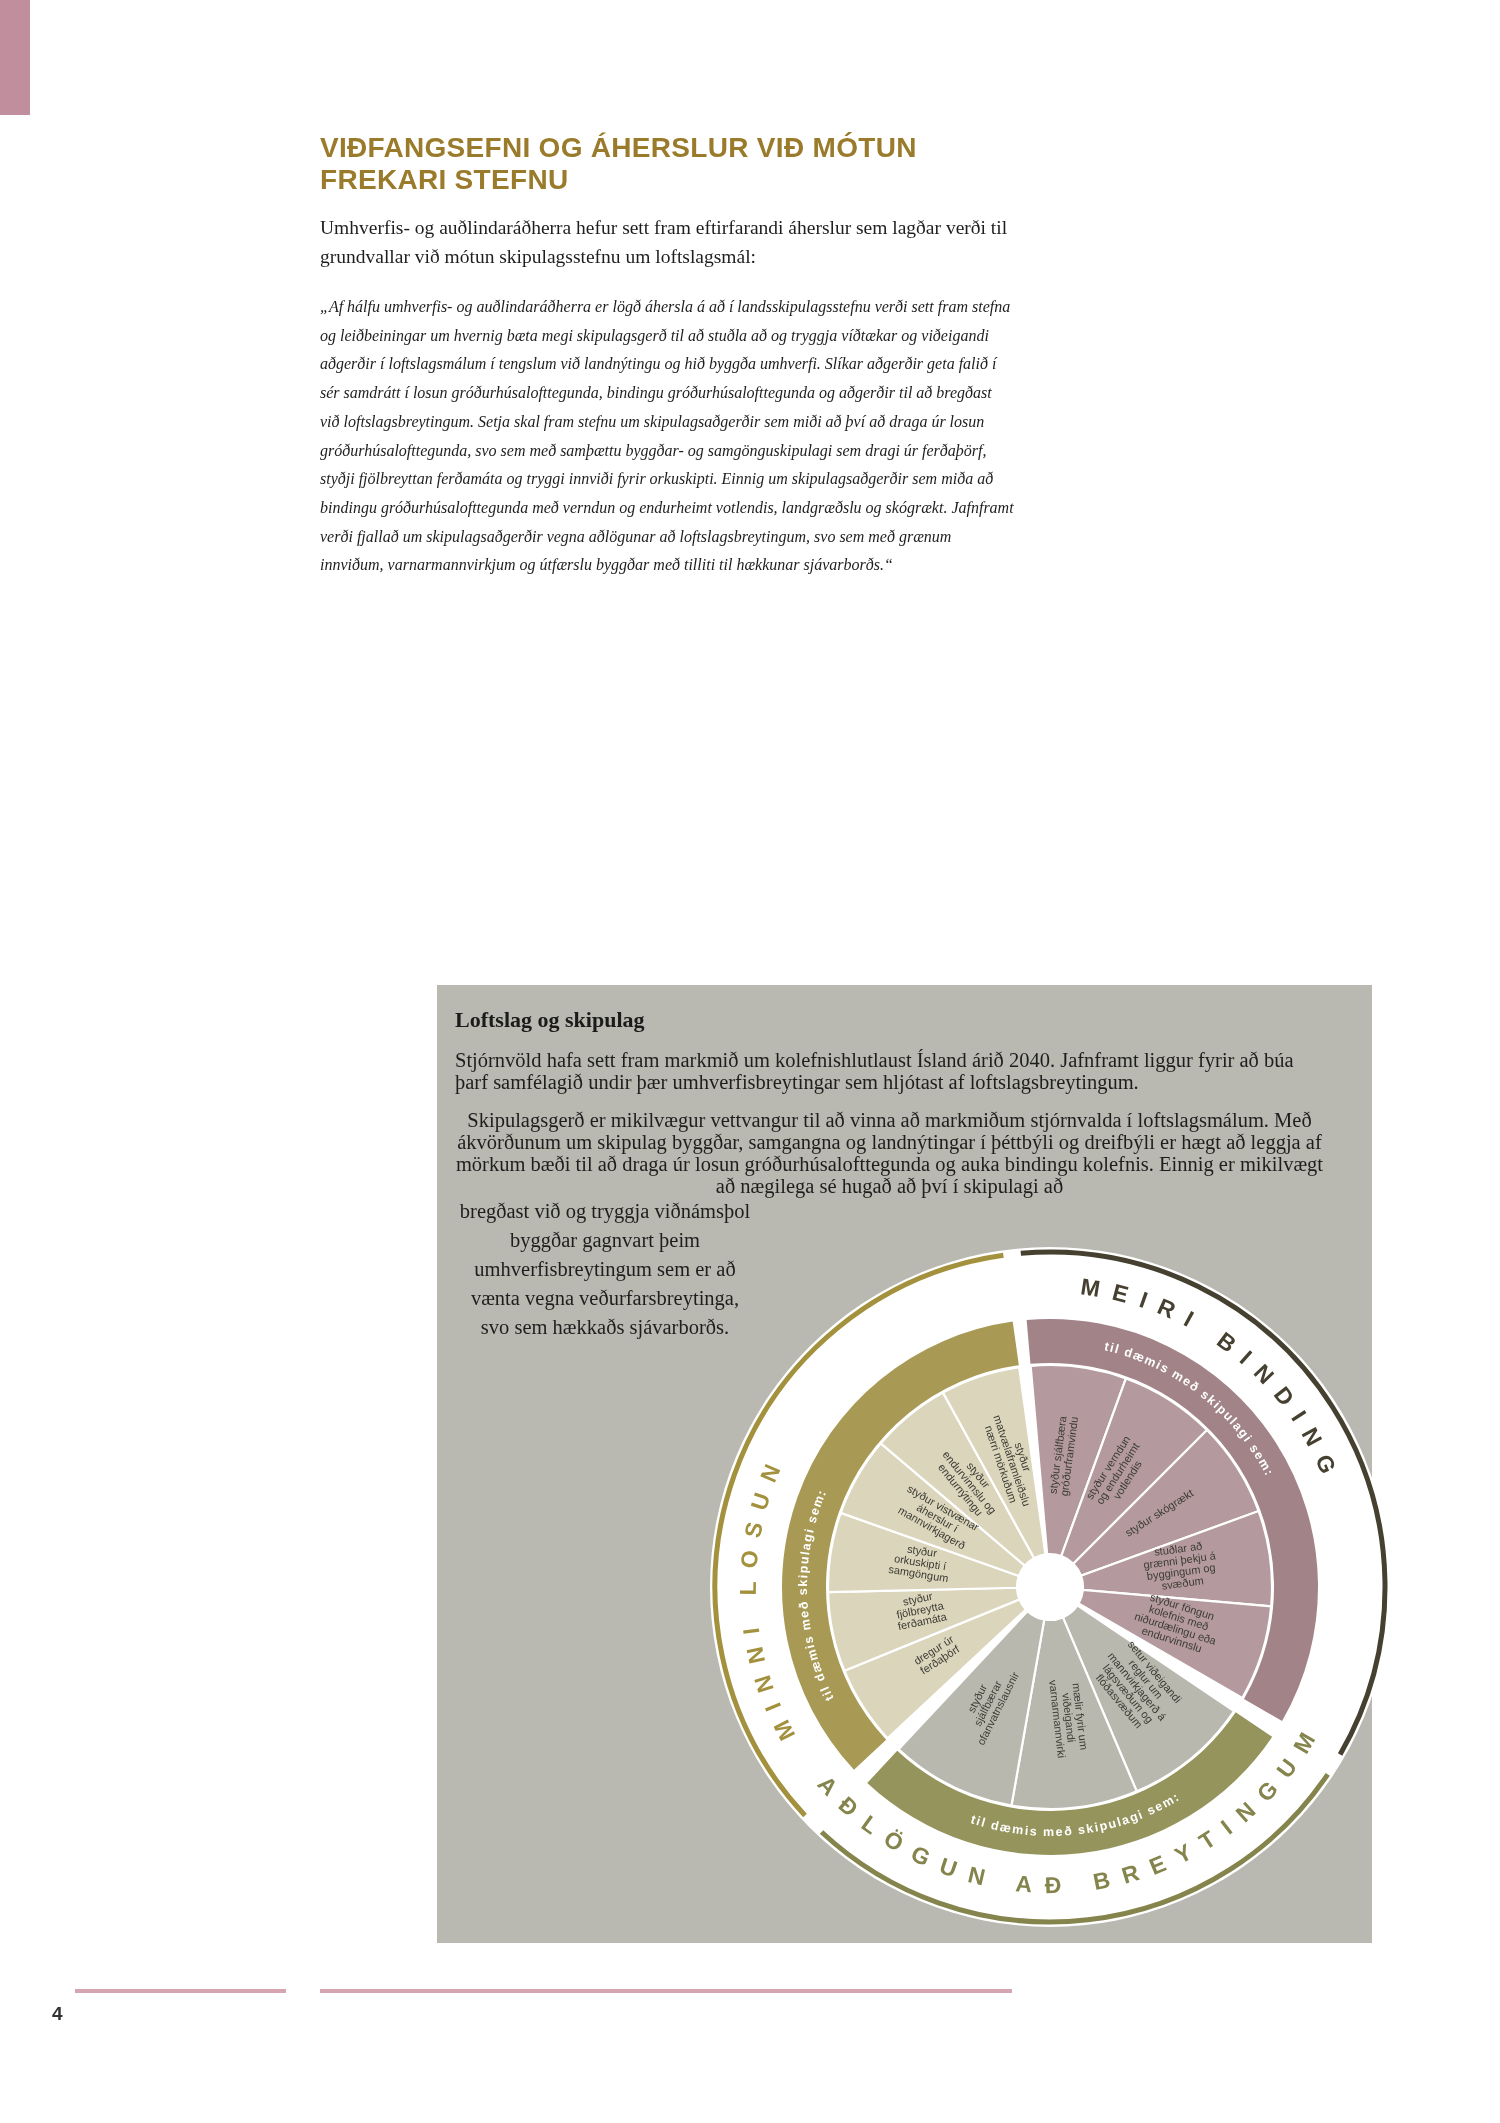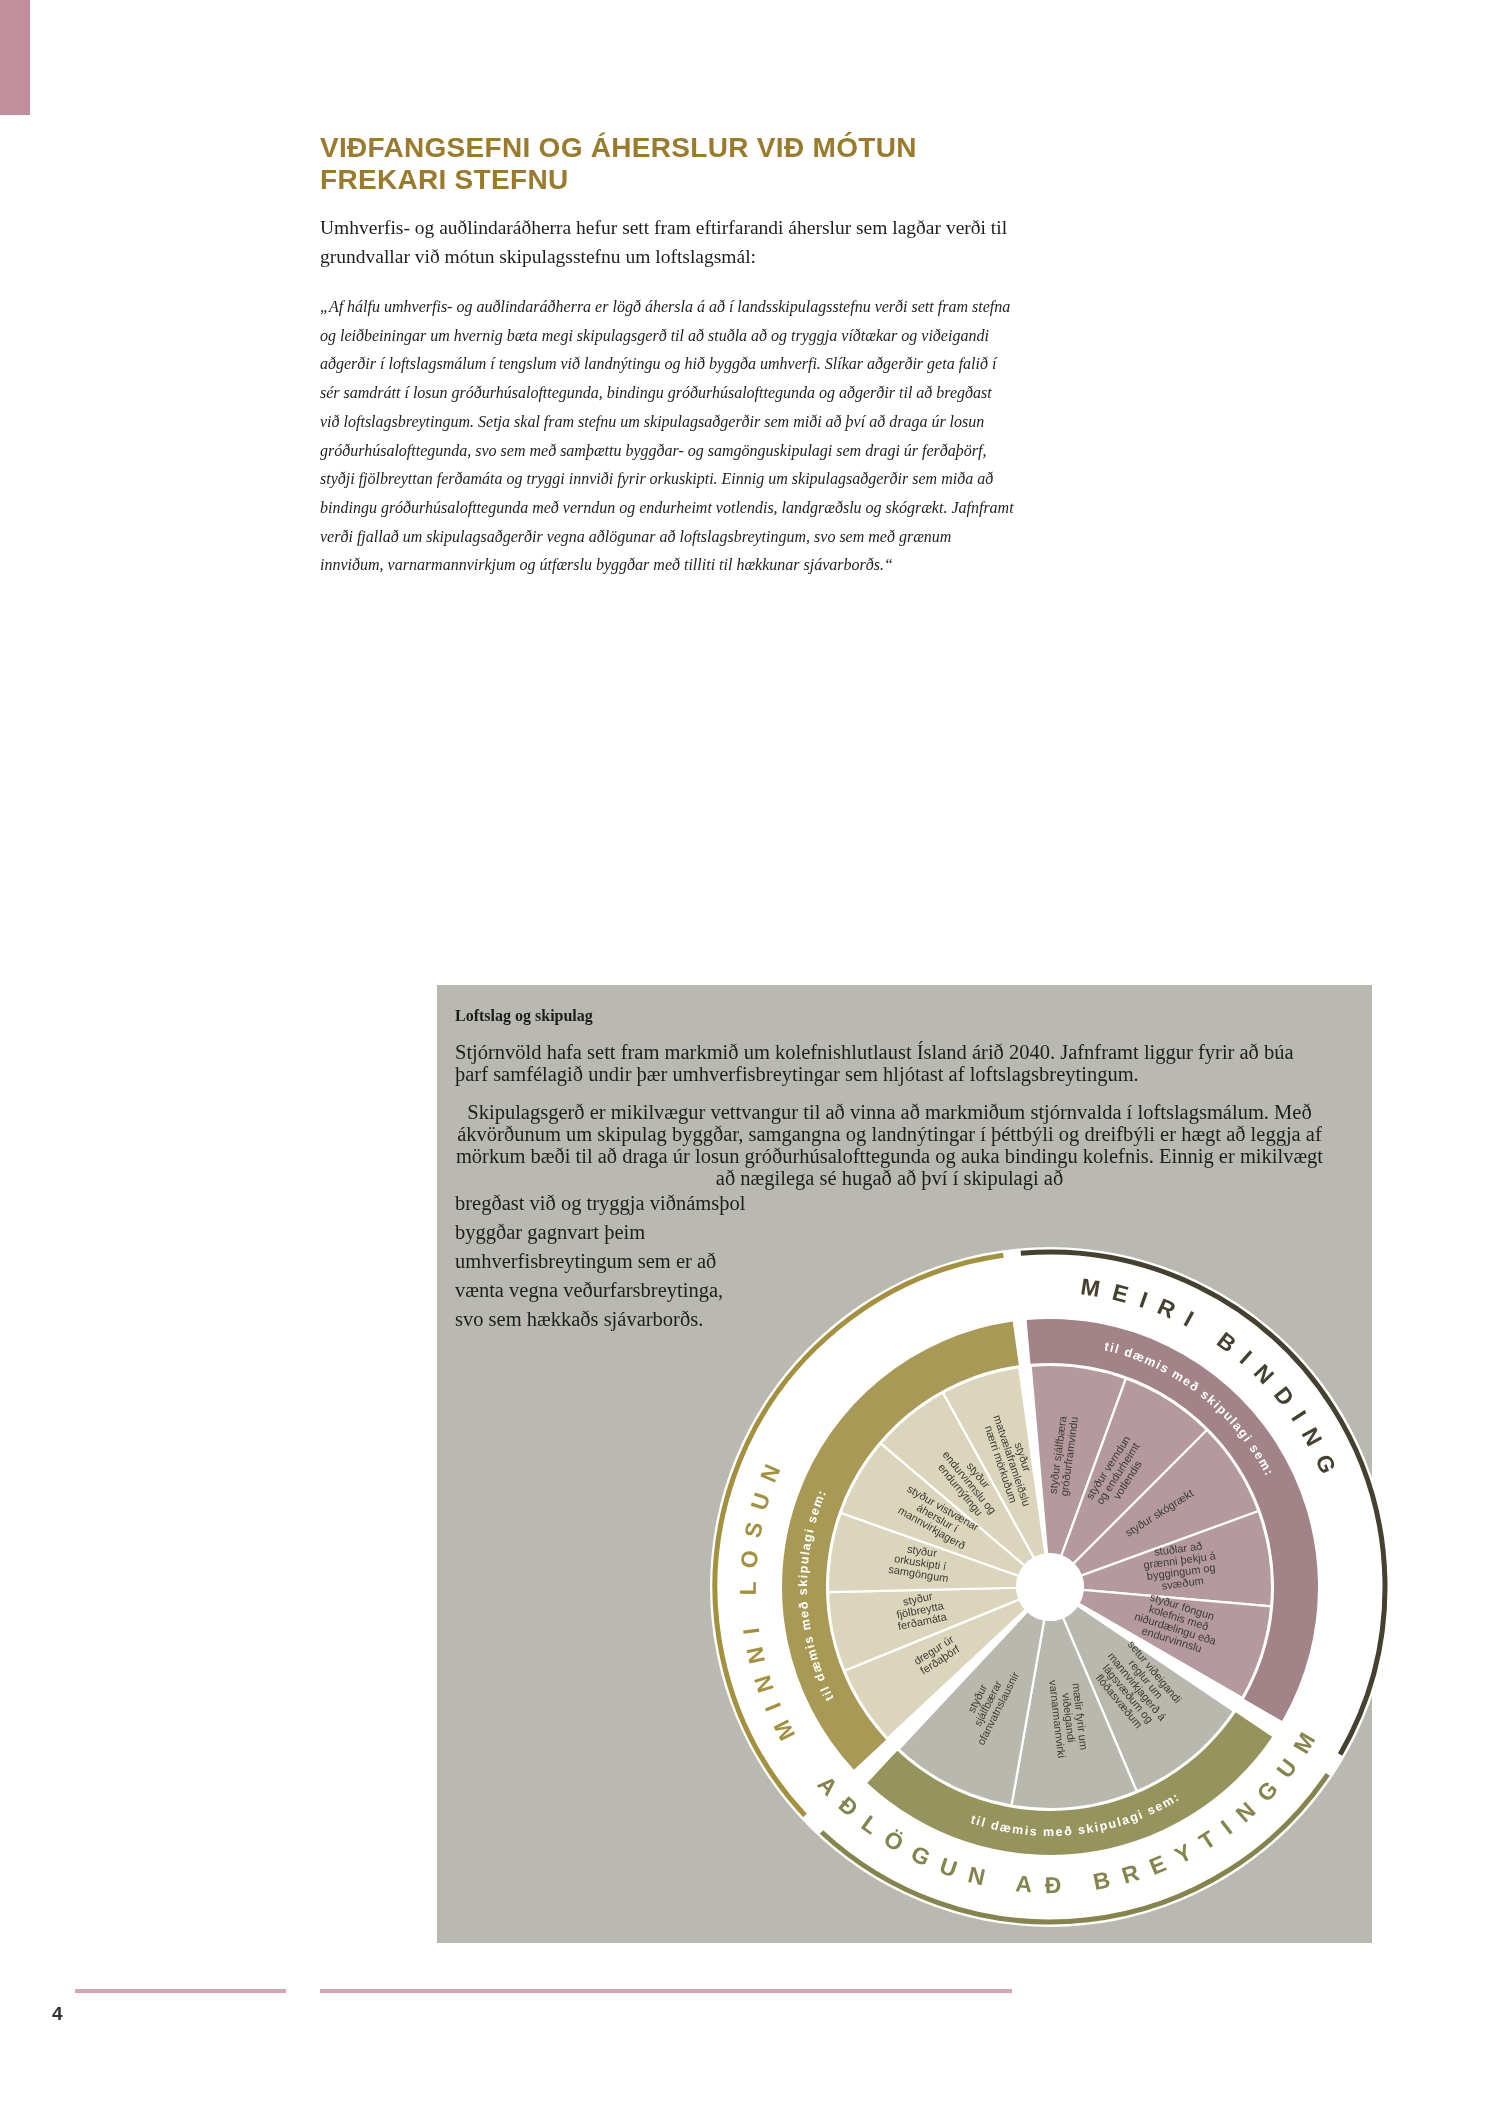--- a/index.html
+++ b/index.html
@@ -35,23 +35,23 @@
     font-style:italic;
     font-size:16px; line-height:28.7px;
     margin-top:22px;
   }
   .info-box {
     position:absolute; left:437px; top:985px;
     width:935px; height:958px;
     background:var(--box_bg, #b9b9b1);
     padding:22px 48px 0 18px;
   }
-  .info-box-title { font-size:16px; font-weight:bold; margin-bottom:16px; color:#1b1b1b; }
+  .info-box-title { font-size:22px; font-weight:bold; margin-bottom:16px; color:#1b1b1b; }
   .info-par { font-size:20.5px; line-height:22px; margin-bottom:16px; }
-  .info-par-cont { font-size:20.5px; line-height:29px; width:300px; }
+  .info-par-cont { font-size:20.5px; line-height:29px; width:300px;text-align:center; }
   .wheel-wrap { position:absolute; left:268px; top:257px; width:690px; height:690px; }
   .footer-rule { position:absolute; height:4px; background:var(--rule_pink, #d5a6b2); }
   .footer-rule.left  { left:75px;  top:1989px; width:211px; }
   .footer-rule.right { left:320px; top:1989px; width:692px; }
   .page-number {
     position:absolute; left:52px; top:2003px;
     font-family:"Liberation Sans", sans-serif;
     font-size:19px; font-weight:bold; color:#333333;
   }
 </style>

